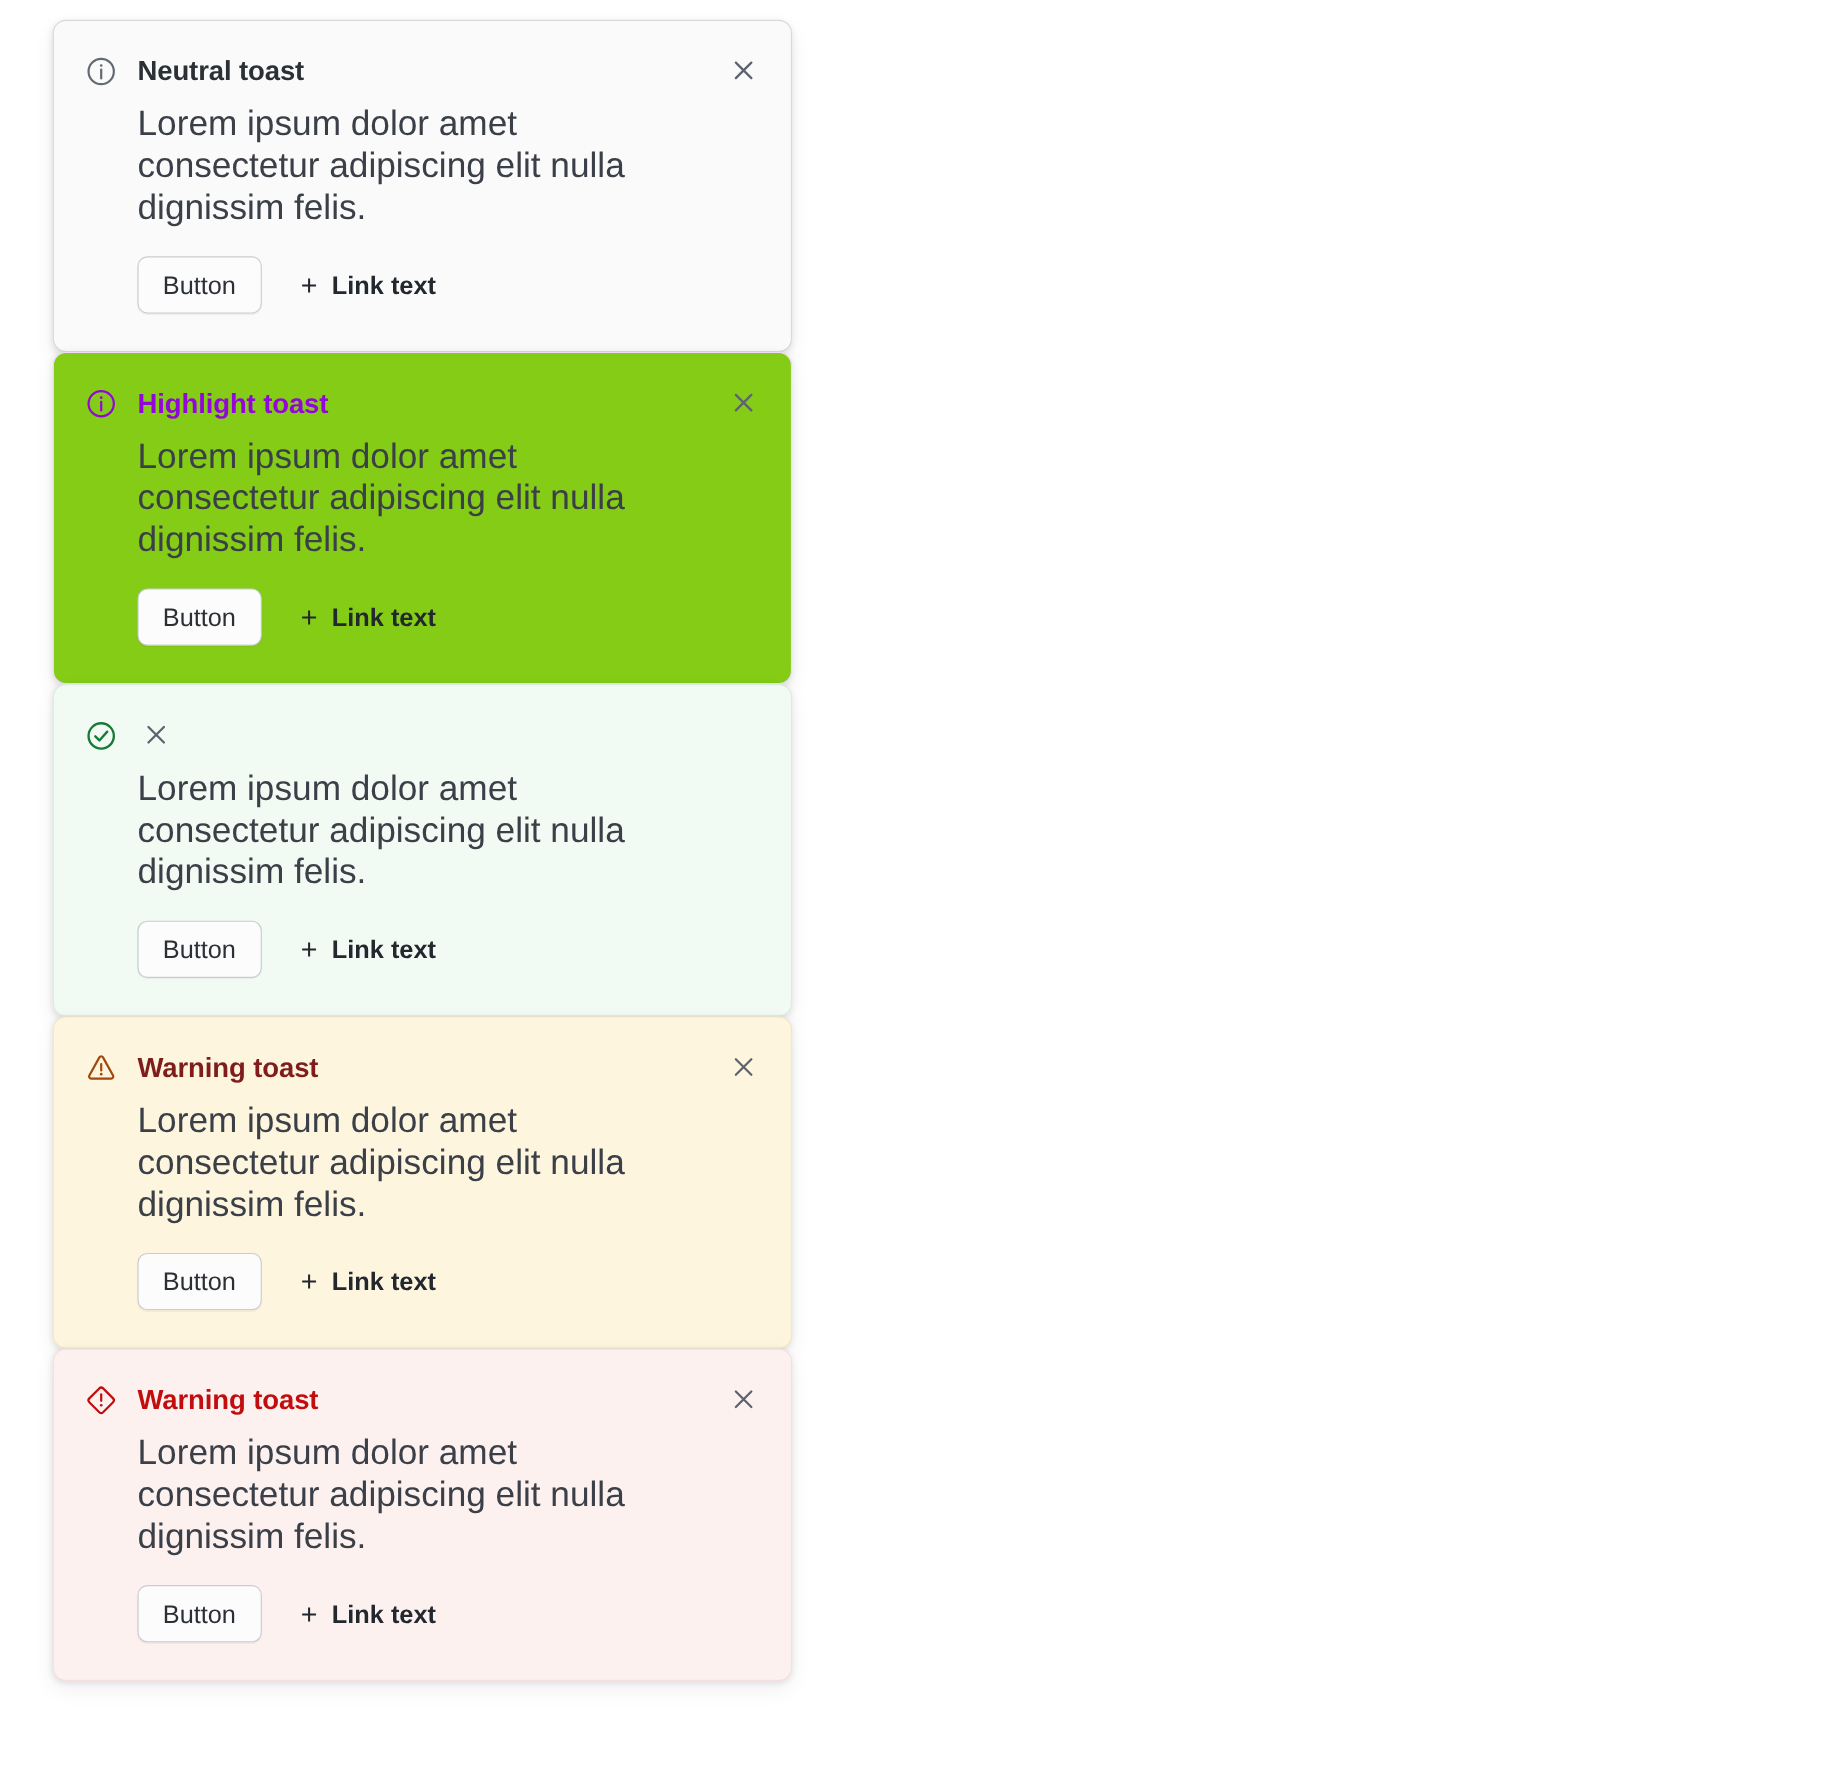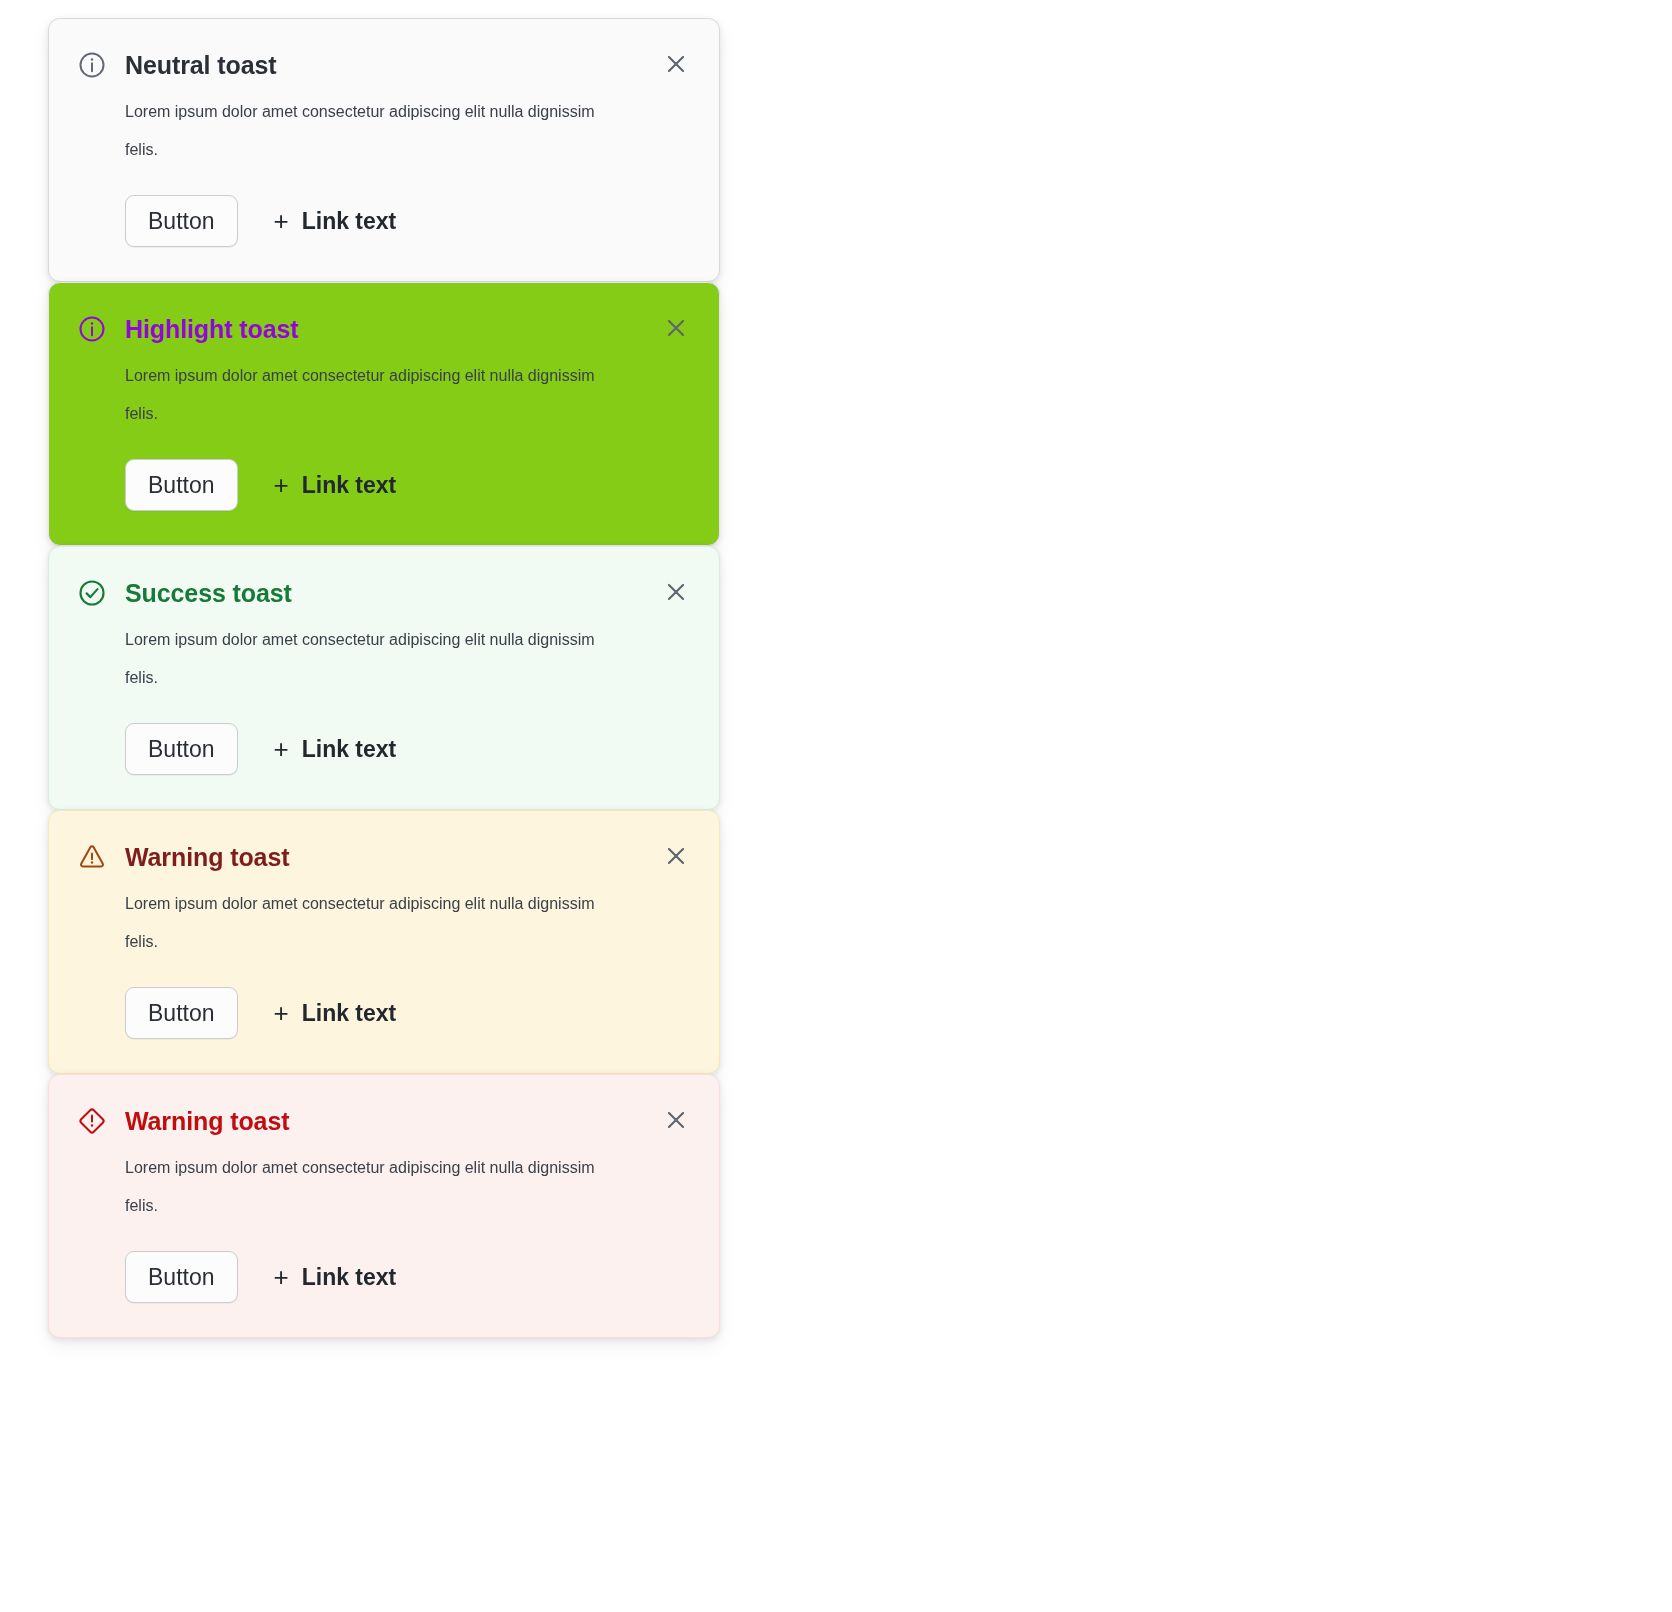--- a/index.html
+++ b/index.html
@@ -85,21 +85,21 @@
     display: flex;
     align-items: center;
     justify-content: center;
     padding: 0;
   }
   .close-btn svg { width: 26px; height: 26px; display: block; }
 
   .toast-body {
     margin-left: 48px;
     margin-top: 12px;
-    font-size: 16px;
+    font-size: 32px;
     line-height: 38px;
     color: #3a3f48;
     max-width: 470px;
   }
 
   .toast-actions {
     margin-left: 48px;
     margin-top: 26px;
     display: flex;
     align-items: center;
@@ -197,21 +197,20 @@
   </div>
 
   <div class="toast success">
     <div class="toast-head">
       <span class="toast-icon">
         <svg viewBox="0 0 24 24" fill="none" stroke="currentColor" stroke-width="1.7">
           <circle cx="12" cy="12" r="9.2"></circle>
           <path d="M7.7 12.3 10.7 15.3 16.4 8.9" stroke-linecap="round" stroke-linejoin="round"></path>
         </svg>
       </span>
-      <div class="toast-title">Success toast</div>
       <button class="close-btn" aria-label="close">
         <svg viewBox="0 0 24 24" fill="none" stroke="currentColor" stroke-width="1.9" stroke-linecap="round">
           <path d="M5.5 5.5 18.5 18.5M18.5 5.5 5.5 18.5"></path>
         </svg>
       </button>
     </div>
     <div class="toast-body">Lorem ipsum dolor amet consectetur adipiscing elit nulla dignissim felis.</div>
     <div class="toast-actions">
       <button class="action-button">Button</button>
       <a class="action-link">

